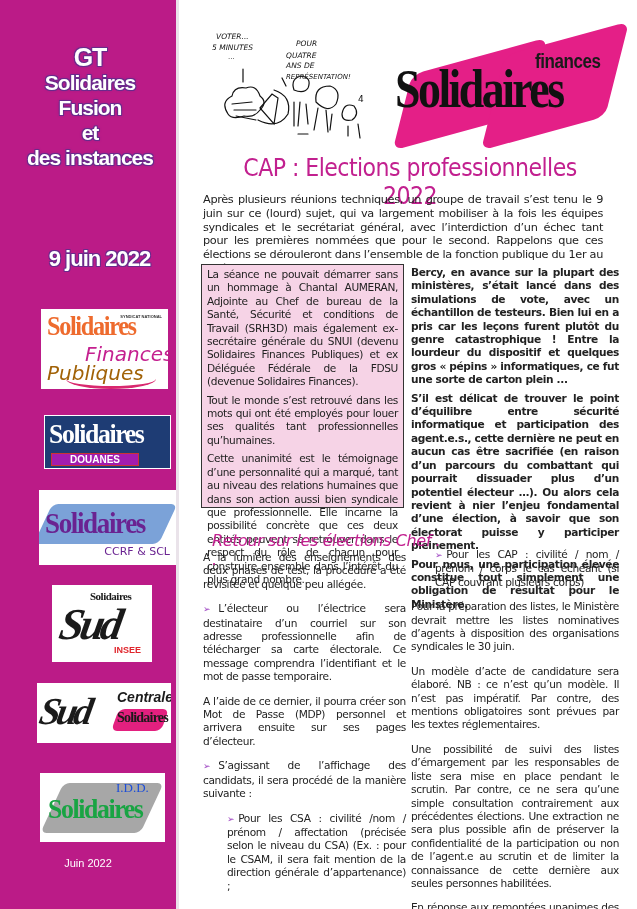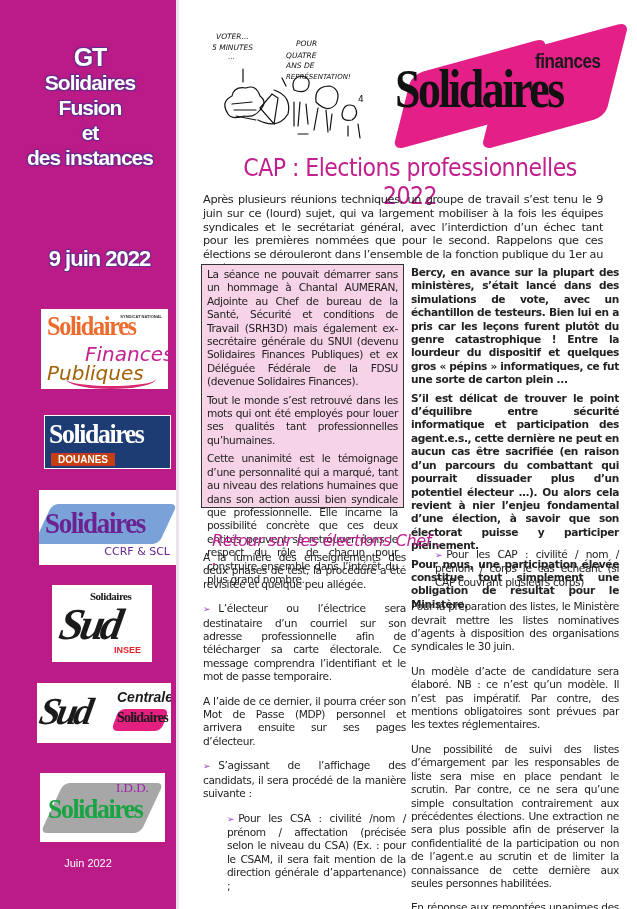--- a/index.html
+++ b/index.html
@@ -30,42 +30,42 @@
   .logo-box { position: absolute; background: #fff; overflow: hidden; }
   .logo-fp { left: 41px; top: 309px; width: 127px; height: 80px; }
   .logo-fp .big { position: absolute; left: 6px; top: 2px; font: bold 27px "Liberation Serif", serif; color: #ee6b2e; letter-spacing: -1.5px; transform: scaleX(0.9); transform-origin: left; }
   .logo-fp .snat { position: absolute; right: 6px; top: 5px; font-size: 4px; color: #333; font-weight: bold; }
   .logo-fp .fin { position: absolute; left: 44px; top: 33px; font: 20px "DejaVu Sans", sans-serif; color: #c4208f; font-style: italic; }
   .logo-fp .pub { position: absolute; left: 6px; top: 52px; font: 20px "DejaVu Sans", sans-serif; color: #a16207; font-style: italic; }
   .logo-fp .swoosh { position: absolute; left: 25px; top: 60px; width: 90px; height: 20px; border-bottom: 3px solid #d9286f; border-radius: 50%; }
 
   .logo-douanes { left: 44px; top: 415px; width: 127px; height: 54px; background: #1e3c74; border: 1px solid #fff; }
   .logo-douanes .big { position: absolute; left: 4px; top: 2px; font: bold 28px "Liberation Serif", serif; color: #fff; letter-spacing: -1.5px; transform: scaleX(0.92); transform-origin: left; }
-  .logo-douanes .sub { position: absolute; left: 6px; top: 37px; font: bold 10px "Liberation Sans", sans-serif; color: #fff; background: #c2410c; border: 1px solid #c33; padding: 0 6px; }
+  .logo-douanes .sub { position: absolute; left: 6px; top: 37px; font: bold 10px "Liberation Sans", sans-serif; color: #fff; background: #a21caf; border: 1px solid #c33; padding: 0 18px; }
 
   .logo-ccrf { left: 39px; top: 490px; width: 137px; height: 75px; }
   .logo-ccrf .bg1 { position: absolute; left: 4px; top: 14px; width: 125px; height: 40px; background: #7ba2d8; transform: skewX(-25deg); border-radius: 6px; }
   .logo-ccrf .big { position: absolute; left: 6px; top: 16px; font: bold 30px "Liberation Serif", serif; color: #6a2391; letter-spacing: -1.5px; transform: scaleX(0.9); transform-origin: left; }
   .logo-ccrf .sub { position: absolute; right: 6px; top: 55px; font: 11px "DejaVu Sans", sans-serif; color: #6a2391; }
 
   .logo-insee { left: 52px; top: 585px; width: 100px; height: 77px; }
   .logo-insee .top { position: absolute; left: 38px; top: 5px; font: bold 11px "Liberation Serif", serif; color: #1a1a1a; letter-spacing: -0.5px; }
   .logo-insee .sud { position: absolute; left: 8px; top: 14px; font: italic bold 44px "Liberation Serif", serif; color: #1a1a1a; letter-spacing: -4px; transform: skewX(-10deg); }
   .logo-insee .ins { position: absolute; left: 62px; top: 60px; font: bold 9px "Liberation Sans", sans-serif; color: #e0262d; }
 
   .logo-centrale { left: 37px; top: 683px; width: 134px; height: 60px; }
   .logo-centrale .sud { position: absolute; left: 3px; top: 6px; font: italic bold 38px "Liberation Serif", serif; color: #1a1a1a; letter-spacing: -4px; transform: skewX(-10deg); }
   .logo-centrale .cen { position: absolute; left: 80px; top: 6px; font: italic bold 14px "Liberation Sans", sans-serif; color: #1a1a1a; }
   .logo-centrale .pink { position: absolute; left: 78px; top: 26px; width: 50px; height: 22px; background: #e3207f; border-radius: 6px; transform: skewX(-20deg); }
   .logo-centrale .sol { position: absolute; left: 80px; top: 27px; font: bold 14px "Liberation Serif", serif; color: #1a1a1a; letter-spacing: -0.8px; }
 
   .logo-idd { left: 40px; top: 773px; width: 125px; height: 69px; }
   .logo-idd .grey { position: absolute; left: 12px; top: 10px; width: 100px; height: 50px; background: #a7a7a7; transform: skewX(-25deg); border-radius: 6px; }
   .logo-idd .big { position: absolute; left: 8px; top: 20px; font: bold 28px "Liberation Serif", serif; color: #19a443; letter-spacing: -1.5px; transform: scaleX(0.92); transform-origin: left; }
-  .logo-idd .sub { position: absolute; left: 76px; top: 7px; font: 13px "Liberation Serif", serif; color: #a21caf; }
+  .logo-idd .sub { position: absolute; left: 76px; top: 7px; font: 13px "Liberation Serif", serif; color: #1d4ed8; }
 
   .side-footer { position: absolute; left: 0; top: 857px; width: 176px; text-align: center; color: #fff; font-size: 11px; }
 
   
   .cartoon { position: absolute; left: 198px; top: 24px; width: 180px; height: 120px; }
   .main-logo { position: absolute; left: 390px; top: 28px; width: 230px; height: 122px; }
   .main-logo .p1 { position: absolute; left: 20px; top: 26px; width: 120px; height: 80px; background: #e41f87; transform: skewX(-30deg) rotate(-18deg); border-radius: 10px; }
   .main-logo .p2 { position: absolute; left: 110px; top: 8px; width: 110px; height: 100px; background: #e41f87; transform: skewX(-30deg) rotate(-18deg); border-radius: 10px; }
   .main-logo .fin { position: absolute; left: 145px; top: 22px; font: bold 20px "Liberation Sans", sans-serif; color: #1a1a1a; letter-spacing: -0.5px; transform: scaleX(0.85); transform-origin: left; }
   .main-logo .sol { position: absolute; left: 5px; top: 30px; font: bold 54px "Liberation Serif", serif; color: #111; letter-spacing: -3px; transform: scaleX(0.85); transform-origin: left; }

